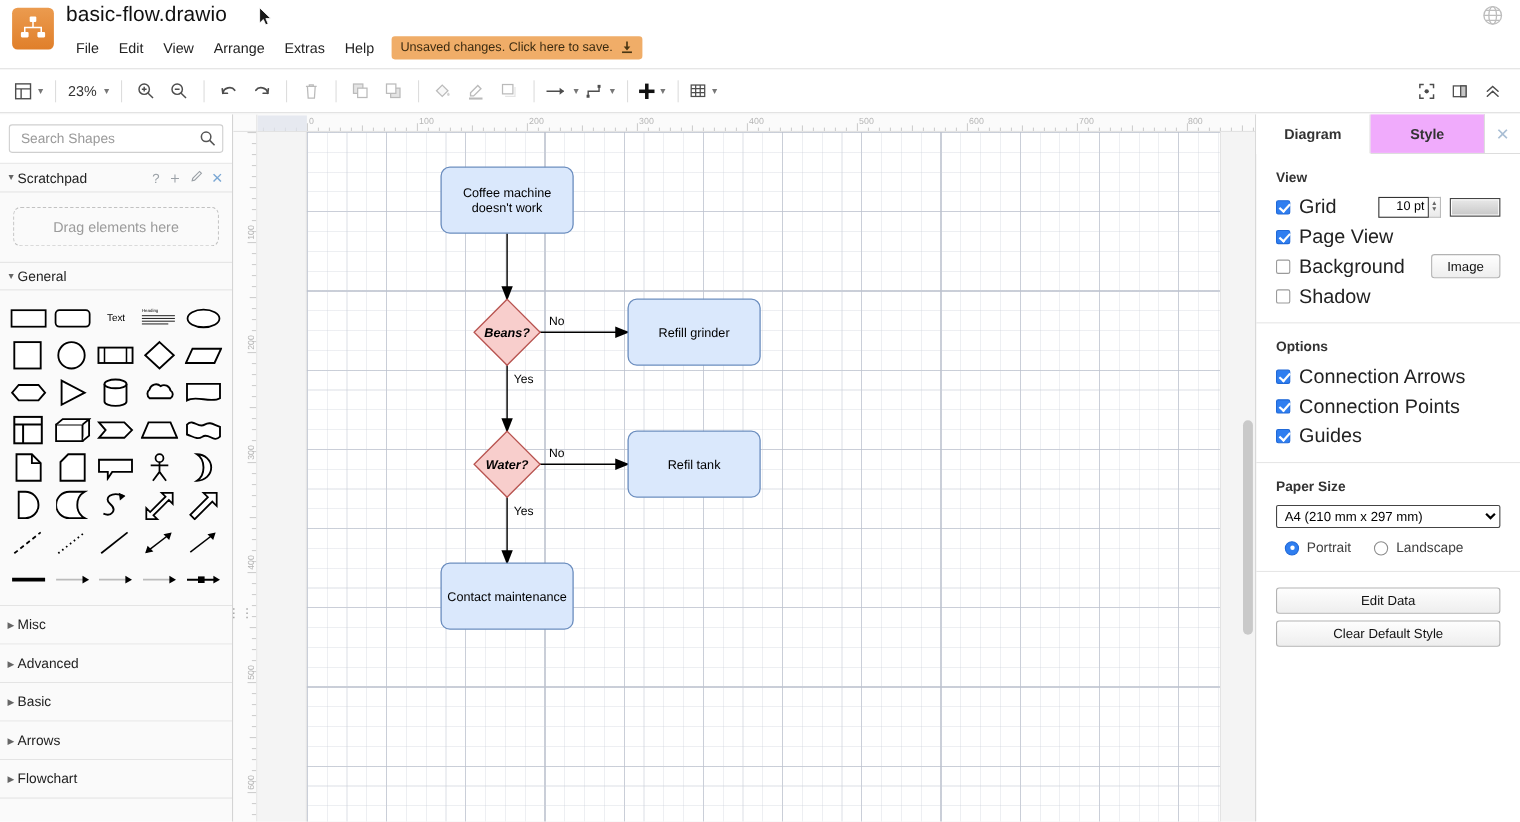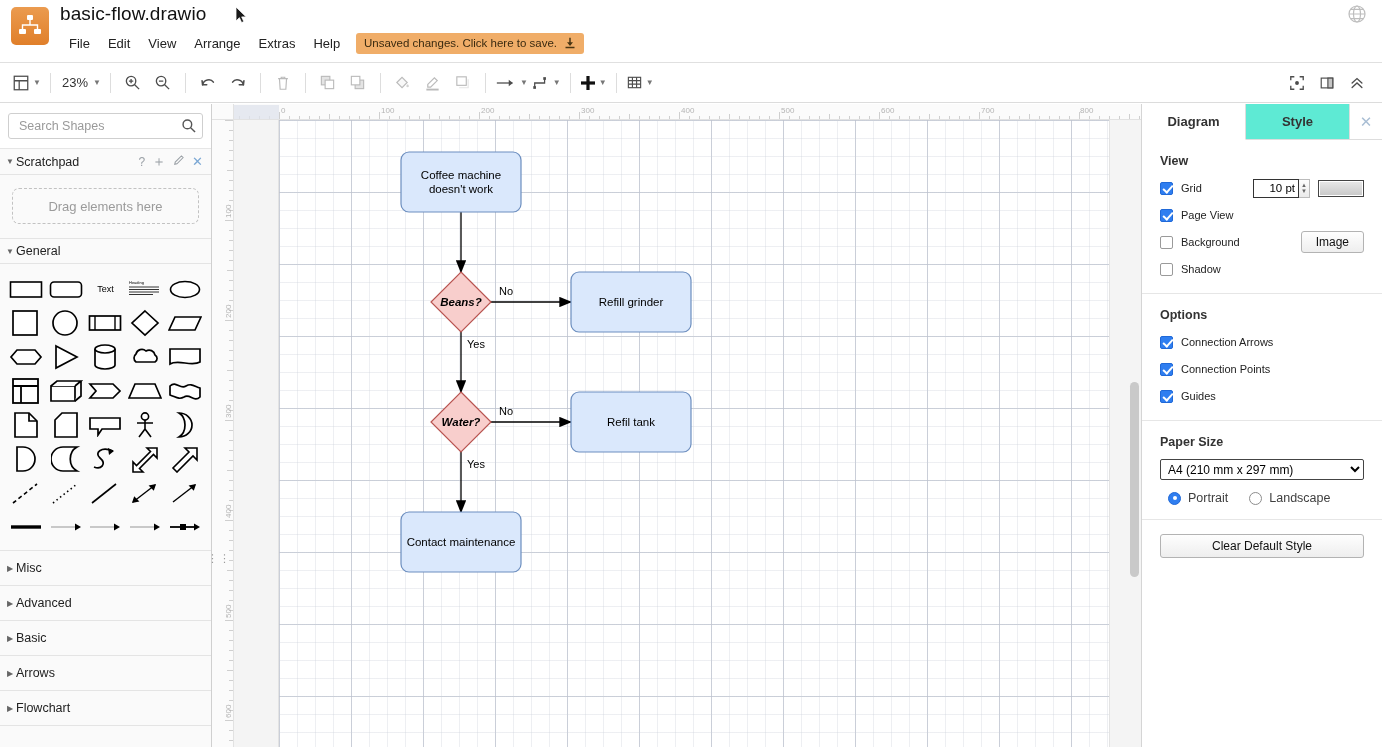--- a/index.html
+++ b/index.html
@@ -169,41 +169,41 @@
 
   
   #rightpanel {
     position: absolute; left: 1141px; top: 104px; width: 241px; height: 643px;
     background: #fff; border-left: 1px solid #d5d5d5;
   }
   #fmt-tabs { display: flex; height: 36px; border-bottom: 1px solid #ddd; }
   .fmt-tab {
     flex: 1; display: flex; align-items: center; justify-content: center;
     font-size: 13px; font-weight: bold; color: #333; cursor: default;
-    background: #5eead4; border-right: 1px solid #ddd;
+    background: #f0abfc; border-right: 1px solid #ddd;
   }
   .fmt-tab.active { background: #fff; border-bottom: 1px solid #fff; margin-bottom: -1px; }
   #fmt-close {
     width: 32px; display: flex; align-items: center; justify-content: center;
     color: #a9bed4; font-size: 15px; background:#fff; cursor: default;
   }
   .fmt-section { padding: 14px 18px 14px 18px; border-bottom: 1px solid #e6e6e6; }
   .fmt-title { font-size: 12.5px; font-weight: bold; color: #333; margin-bottom: 10px; }
   .fmt-row { display: flex; align-items: center; margin-bottom: 7px; height: 20px; }
   .cb {
     width: 13px; height: 13px; border: 1px solid #9a9a9a; border-radius: 2px;
     background: #fff; margin-right: 8px; position: relative; flex: 0 0 auto;
   }
   .cb.on { background: #2f7ef0; border-color: #2069d8; }
   .cb.on::after {
     content: ""; position: absolute; left: 3.5px; top: 0.5px;
     width: 4px; height: 8px; border: solid #fff;
     border-width: 0 2px 2px 0; transform: rotate(42deg);
   }
-  .fmt-label { font-size: 11px; color: #222; }
+  .fmt-label { font-size: 18px; color: #222; }
   #grid-size {
     width: 46px; height: 19px; margin-left: auto;
     border: 1px solid #333; background:#fff;
     text-align: right; padding-right: 3px; font-size: 11.5px; color:#000;
     font-family: "Liberation Sans", sans-serif; outline: none;
   }
   #grid-spin {
     width: 11px; height: 19px; border: 1px solid #bbb; border-left: none;
     background: linear-gradient(#fdfdfd,#eaeaea);
     display:flex; flex-direction: column; align-items:center; justify-content:center;
@@ -1016,17 +1016,18 @@
       </select>
       <div class="radio-row">
         <span class="rb on"></span>
         <span class="radio-label">Portrait</span>
         <span class="rb"></span>
         <span class="radio-label">Landscape</span>
       </div>
     </div>
 
     <div id="action-btns">
+      <button class="btn">Edit Data</button>
       <button class="btn">Clear Default Style</button>
     </div>
   </div>
 
 </div>
 
 </body></html>

